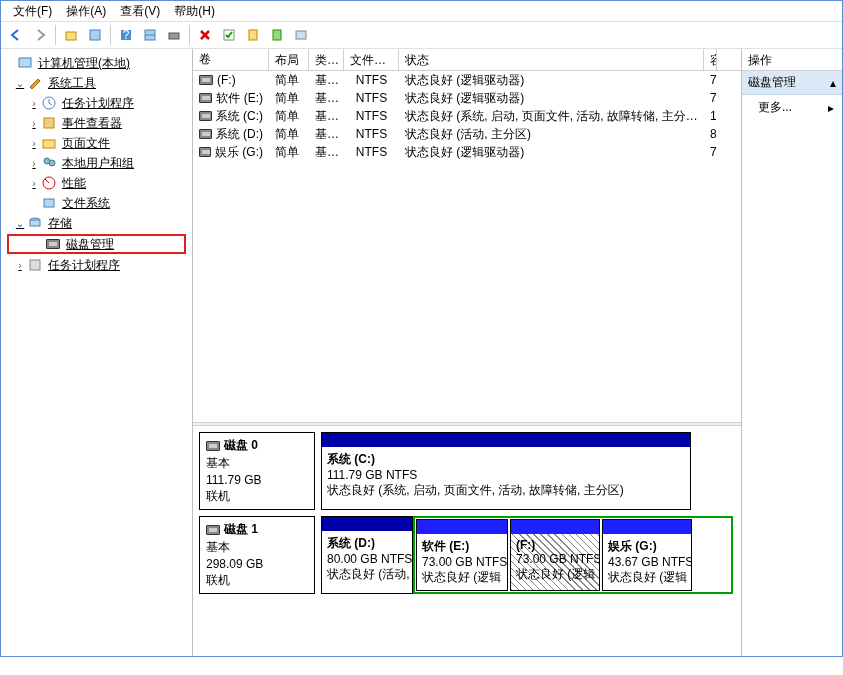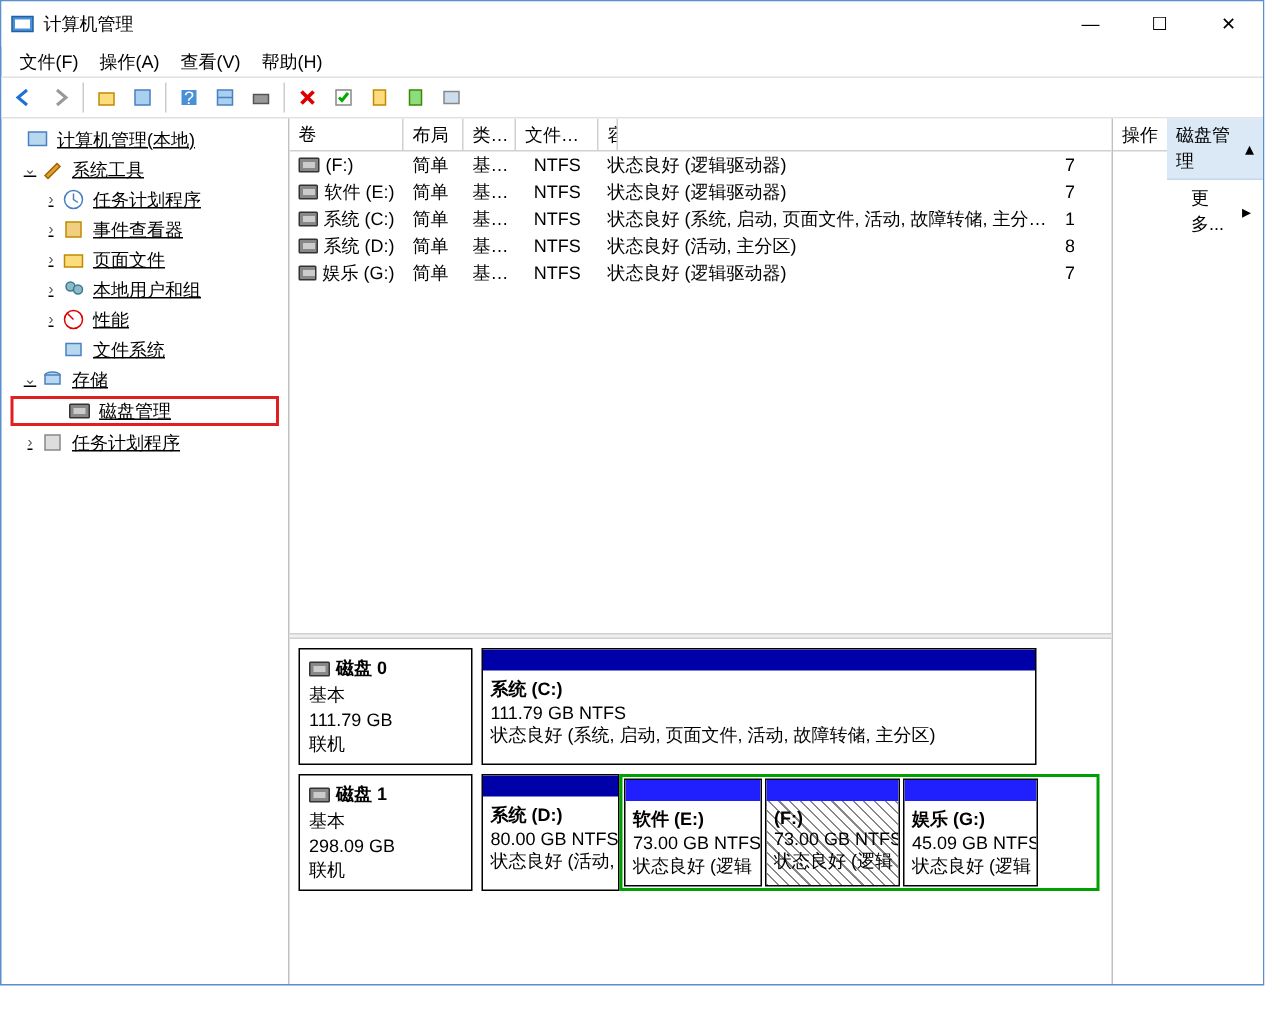--- a/index.html
+++ b/index.html
@@ -49,46 +49,32 @@
 .hatched { background-image: repeating-linear-gradient(45deg, #888 0, #888 1px, transparent 1px, transparent 5px); }
 .extwrap { border: 2px solid #00a000; flex:1; display:flex; padding:1px; gap:2px;}
 .legend { height: 22px; border-top: 1px solid #c0c0c0; display: flex; align-items: center; gap: 10px; padding: 0 6px; font-size:12px;}
 .legend span { display: flex; align-items: center; gap: 3px; }
 .swatch { width: 11px; height: 11px; border:1px solid #000;}
 .sw-unalloc { background: #000; }
 .sw-primary { background: #1a1a78; }
 .sw-ext { background: #00a000; }
 .sw-free { background: #70f070; }
 .sw-logical { background: #2020ff; }
-.actions { width: 100px; display: flex; flex-direction: row; }
+.actions { width: 100px; display: flex; flex-direction: column; }
 .actions-header { height: 22px; background: #fff; border-bottom: 1px solid #d0d0d0; padding: 3px 6px; font-weight: normal; }
 .actions-body { flex:1; }
 .action-group { background: #dbe9f7; padding: 3px 6px; display:flex; justify-content:space-between; align-items:center; cursor:pointer; border-bottom:1px solid #c6d8ec;}
 .action-item { padding: 4px 8px 4px 16px; cursor:pointer; display:flex; justify-content:space-between; align-items:center;}
 .disk-icon { width:14px; height:10px; background:#888; border:1px solid #333; border-radius:1px; position:relative;}
 .disk-icon::after{content:'';position:absolute;left:2px;top:2px;width:8px;height:4px;background:#ccc;}
 </style>
 </head>
 <body>
 
 <div class="window">
-  <div class="titlebar">
-    <span class="icon">
-      <svg width="16" height="16">
-          <rect x="1" y="3" width="14" height="10" fill="#4a90d9" stroke="#2060a0"></rect>
-          <rect x="3" y="5" width="10" height="6" fill="#fff"></rect>
-        </svg>
-    </span>
-    <span class="title">计算机管理</span>
-    <div class="winbtns">
-      <div class="winbtn">—</div>
-      <div class="winbtn">☐</div>
-      <div class="winbtn close">✕</div>
-    </div>
-  </div>
 
   <div class="menubar">
     <span class="menuitem">文件(F)</span>
     <span class="menuitem">操作(A)</span>
     <span class="menuitem">查看(V)</span>
     <span class="menuitem">帮助(H)</span>
   </div>
 
   <div class="toolbar">
     <div class="tbtn">
@@ -262,20 +248,21 @@
       </div>
     </div>
 
     <div class="center">
       <div class="listview">
         <div class="lv-header">
           <div class="lv-col c-vol">卷</div>
           <div class="lv-col c-layout">布局</div>
           <div class="lv-col c-type">类型</div>
           <div class="lv-col c-fs">文件系统</div>
+          <div class="lv-col c-status">状态</div>
           <div class="lv-col c-rest">容</div>
         </div>
         <div class="lv-body" id="lv-body">
             <div class="lv-row">
               <div class="lv-cell c-vol"><span class="disk-icon"></span> (F:)</div>
               <div class="lv-cell c-layout">简单</div>
               <div class="lv-cell c-type">基本</div>
               <div class="lv-cell c-fs">NTFS</div>
               <div class="lv-cell c-status">状态良好 (逻辑驱动器)</div>
               <div class="lv-cell c-rest">7</div>
@@ -368,21 +355,21 @@
                     <div class="part-body hatched">
                       <span class="pname">(F:)</span>
                       <span>73.00 GB NTFS</span>
                       <span>状态良好 (逻辑</span>
                     </div>
                   </div>
                   <div class="part" style="width:90px">
                     <div class="part-header" style="background:#2020ff"></div>
                     <div class="part-body">
                       <span class="pname">娱乐  (G:)</span>
-                      <span>45.09 GB NTFS</span>
+                      <span>43.67 GB NTFS</span>
                       <span>状态良好 (逻辑</span>
                     </div>
                   </div>
                 </div>
               </div>
             </div>
           </div>
       </div>
     </div>
 

